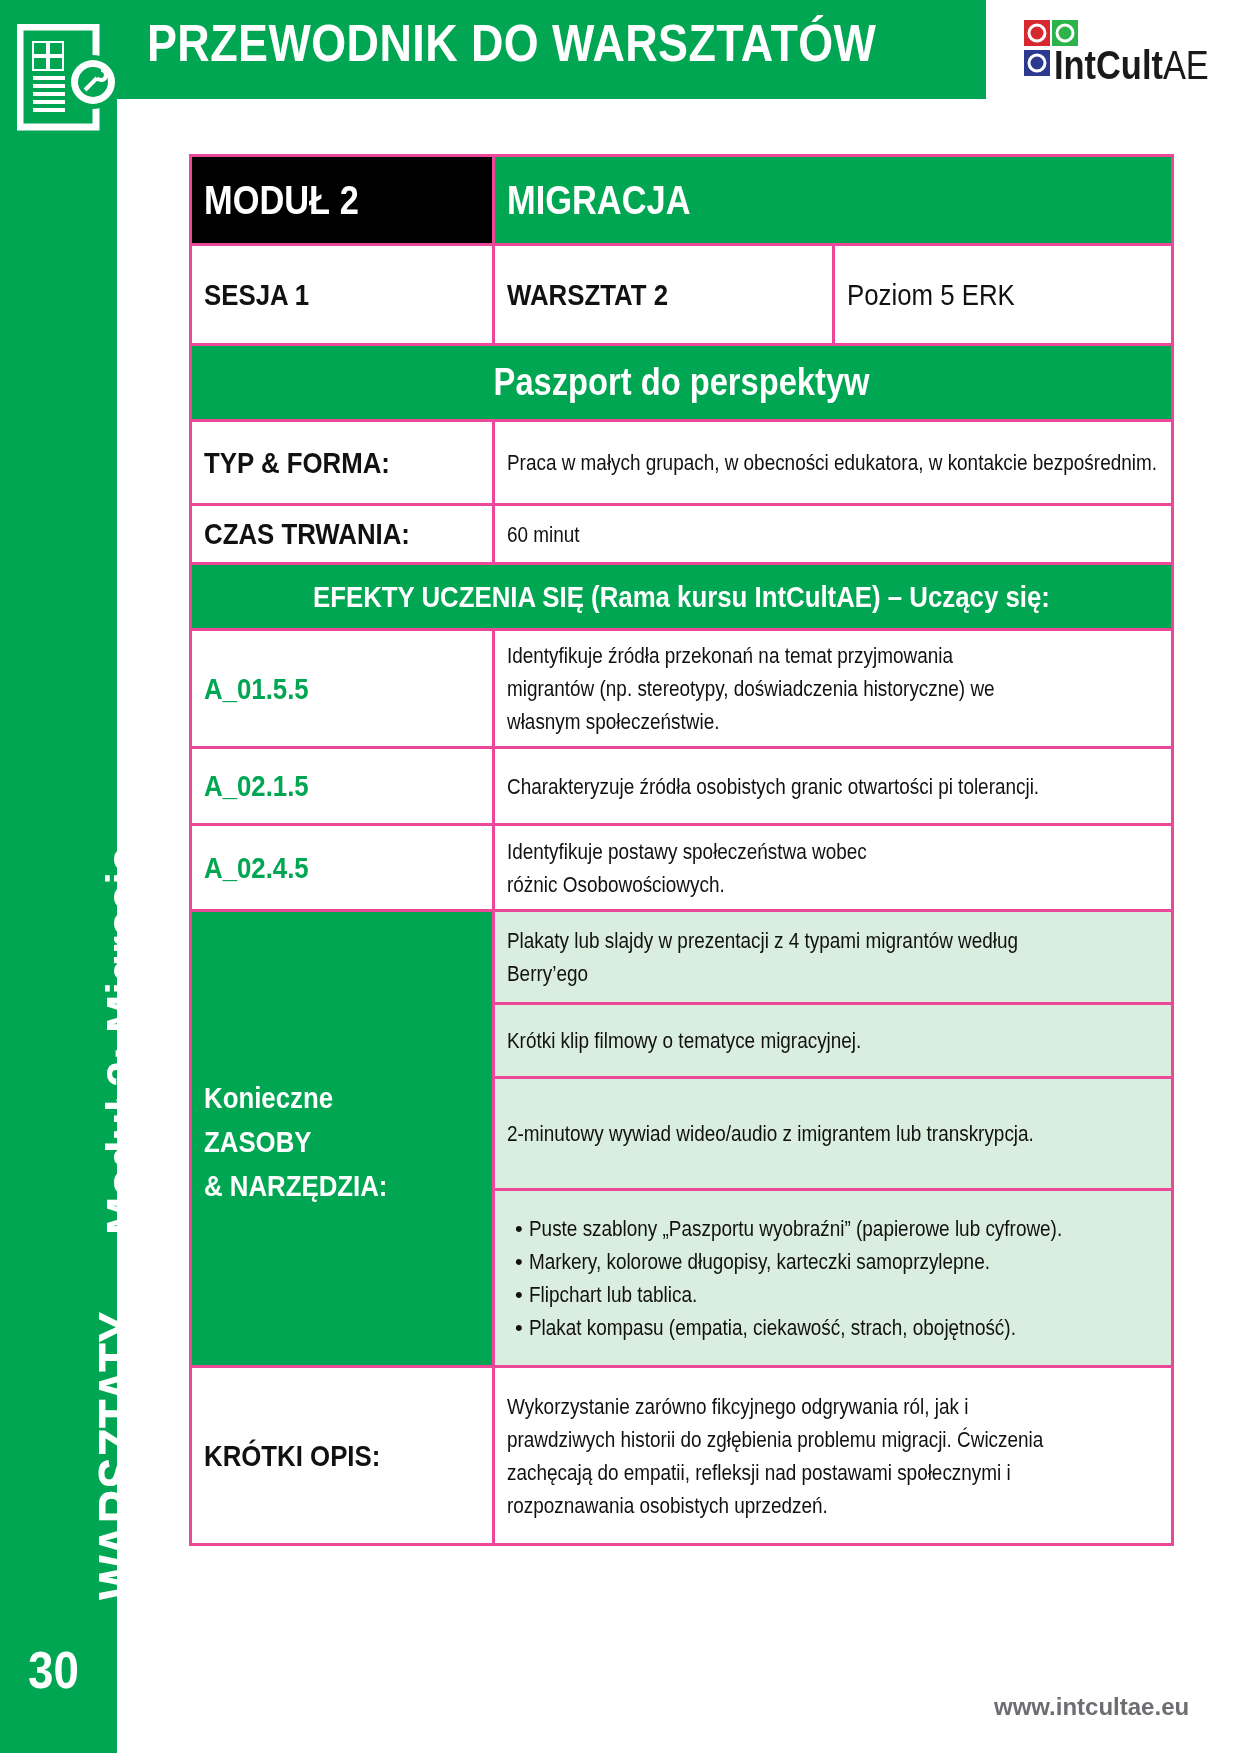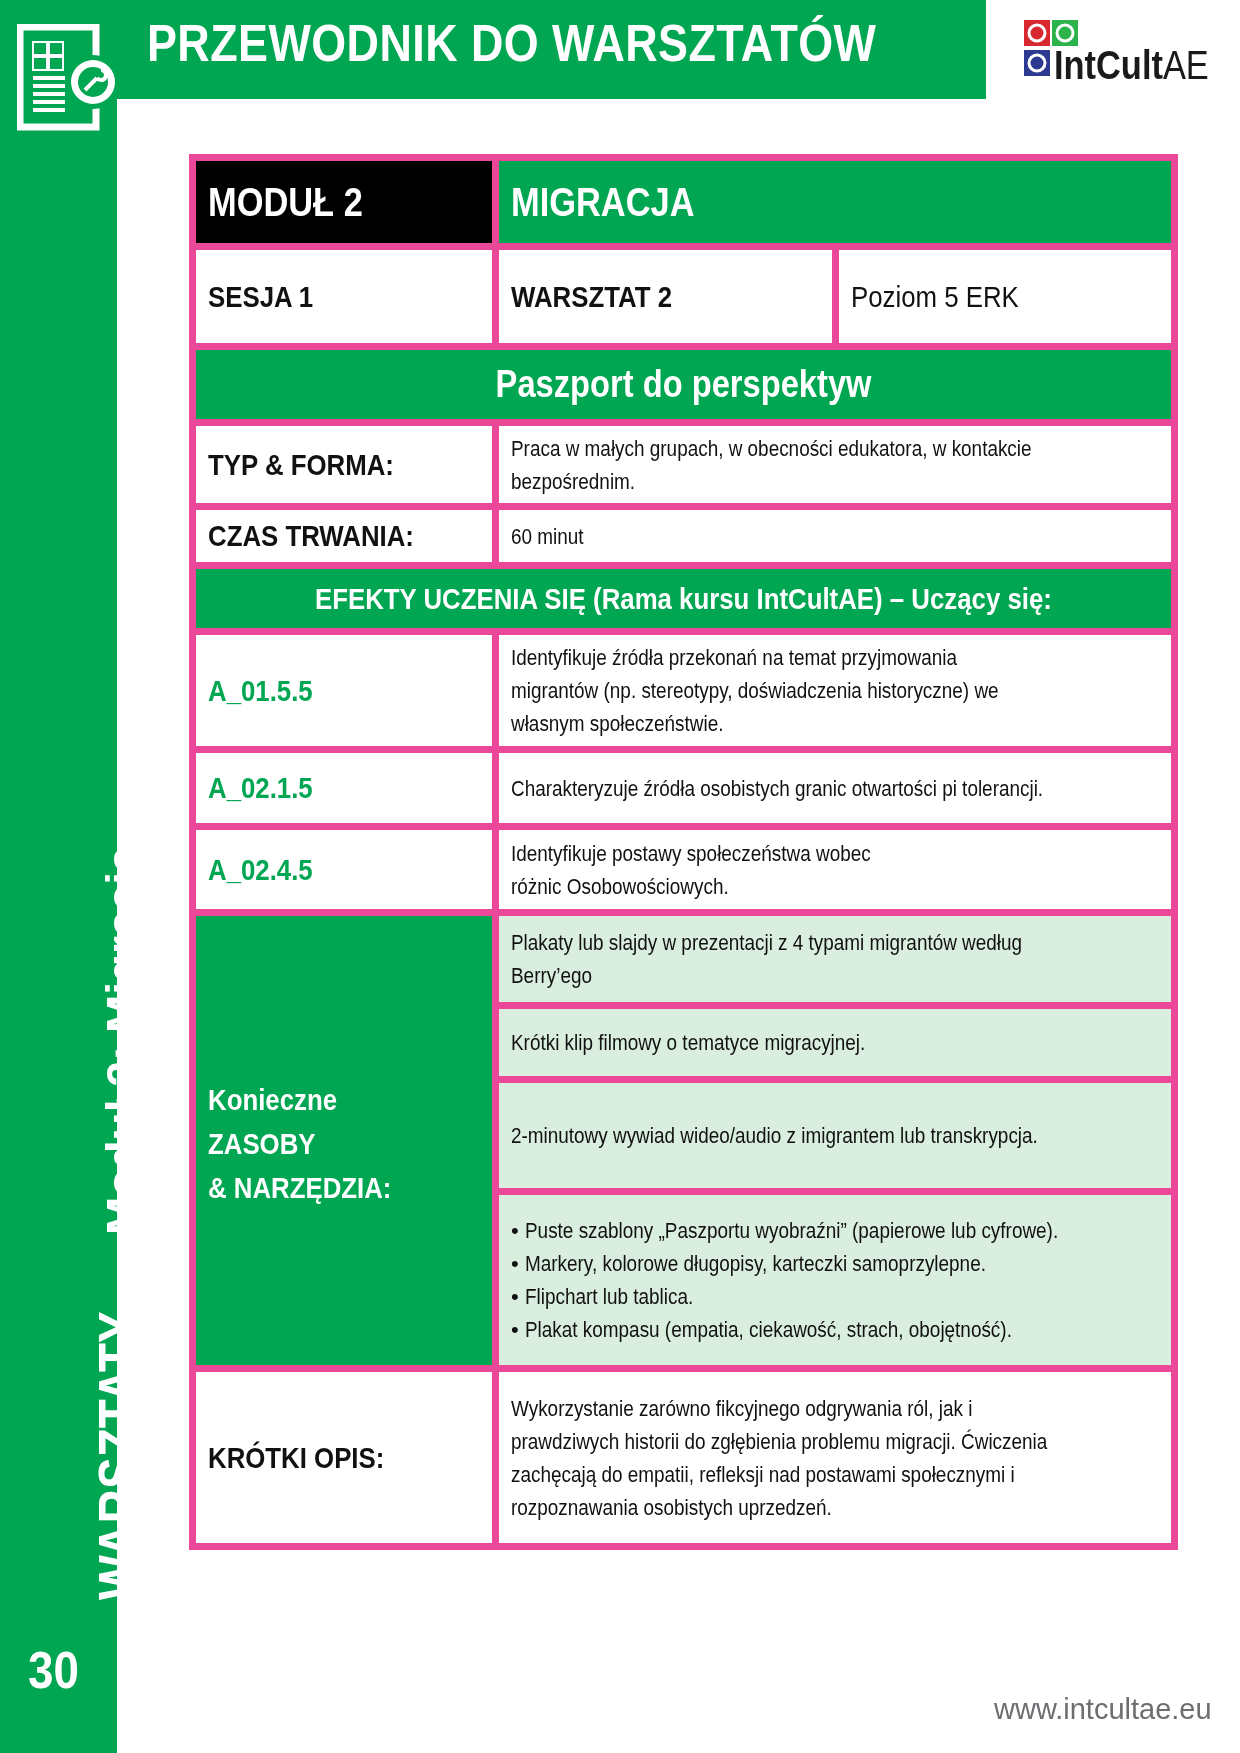--- a/index.html
+++ b/index.html
@@ -13,34 +13,34 @@
   .logo { position:absolute; left:1024px; top:20px; width:180px; height:70px; }
   .logo-text { position:absolute; left:1054px; top:45px; font-size:40px; line-height:40px; color:#1a1a1a;
                white-space:nowrap; transform:scaleX(0.86); transform-origin:left top; }
   .logo-text b { font-weight:bold; }
   .side-text { position:absolute; left:85px; top:1600px; transform-origin:left top; transform:rotate(-90deg);
                white-space:nowrap; color:#fff; font-weight:bold; }
   .side-text .big { font-size:58px; display:inline-block; transform:scaleX(0.82); transform-origin:left center; }
   .side-text .small { font-size:46px; }
   .page-num { position:absolute; left:28px; top:1640px; color:#fff; font-weight:bold; font-size:52px;
               transform:scaleX(0.88); transform-origin:left top; }
-  .footer-url { position:absolute; left:994px; top:1693px; color:#6d6e71; font-weight:normal; font-size:29px; }
+  .footer-url { position:absolute; left:994px; top:1693px; color:#6d6e71; font-weight:bold; font-size:24px; }
 
   table.sheet { position:absolute; left:189px; top:154px; width:982px; border-collapse:collapse; table-layout:fixed; }
-  table.sheet td { border:7px solid #ec4899; padding:0 12px; vertical-align:middle; color:#111; }
+  table.sheet td { border:3px solid #ec4899; padding:0 12px; vertical-align:middle; color:#111; }
   .cond { display:inline-block; transform:scaleX(0.86); transform-origin:left center; white-space:nowrap; }
   .lbl { font-weight:bold; font-size:30px; }
   .body-txt { font-size:22px; line-height:33px; }
   .green { background:#00a651; color:#fff !important; }
   .black { background:#000; color:#fff !important; }
   .light { background:#daeee0; }
   .code { color:#00a651; font-weight:bold; font-size:30px; }
   .center { text-align:center;margin-left:20px; }
   .multi { display:block; transform:scaleX(0.86); transform-origin:left center; width:116%; }
-  ul.bul { list-style:none; margin:0; padding:0; }
+  ul.bul { list-style:none; margin:8px; padding:0; }
   ul.bul li::before { content:"• "; }
 </style>
 </head>
 <body>
 
 <div class="topbar"></div>
 <div class="sidebar"></div>
 
 <svg class="doc-icon" viewBox="0 0 110 110">
   <rect x="3" y="3" width="76" height="100" fill="none" stroke="#fff" stroke-width="7"></rect>

